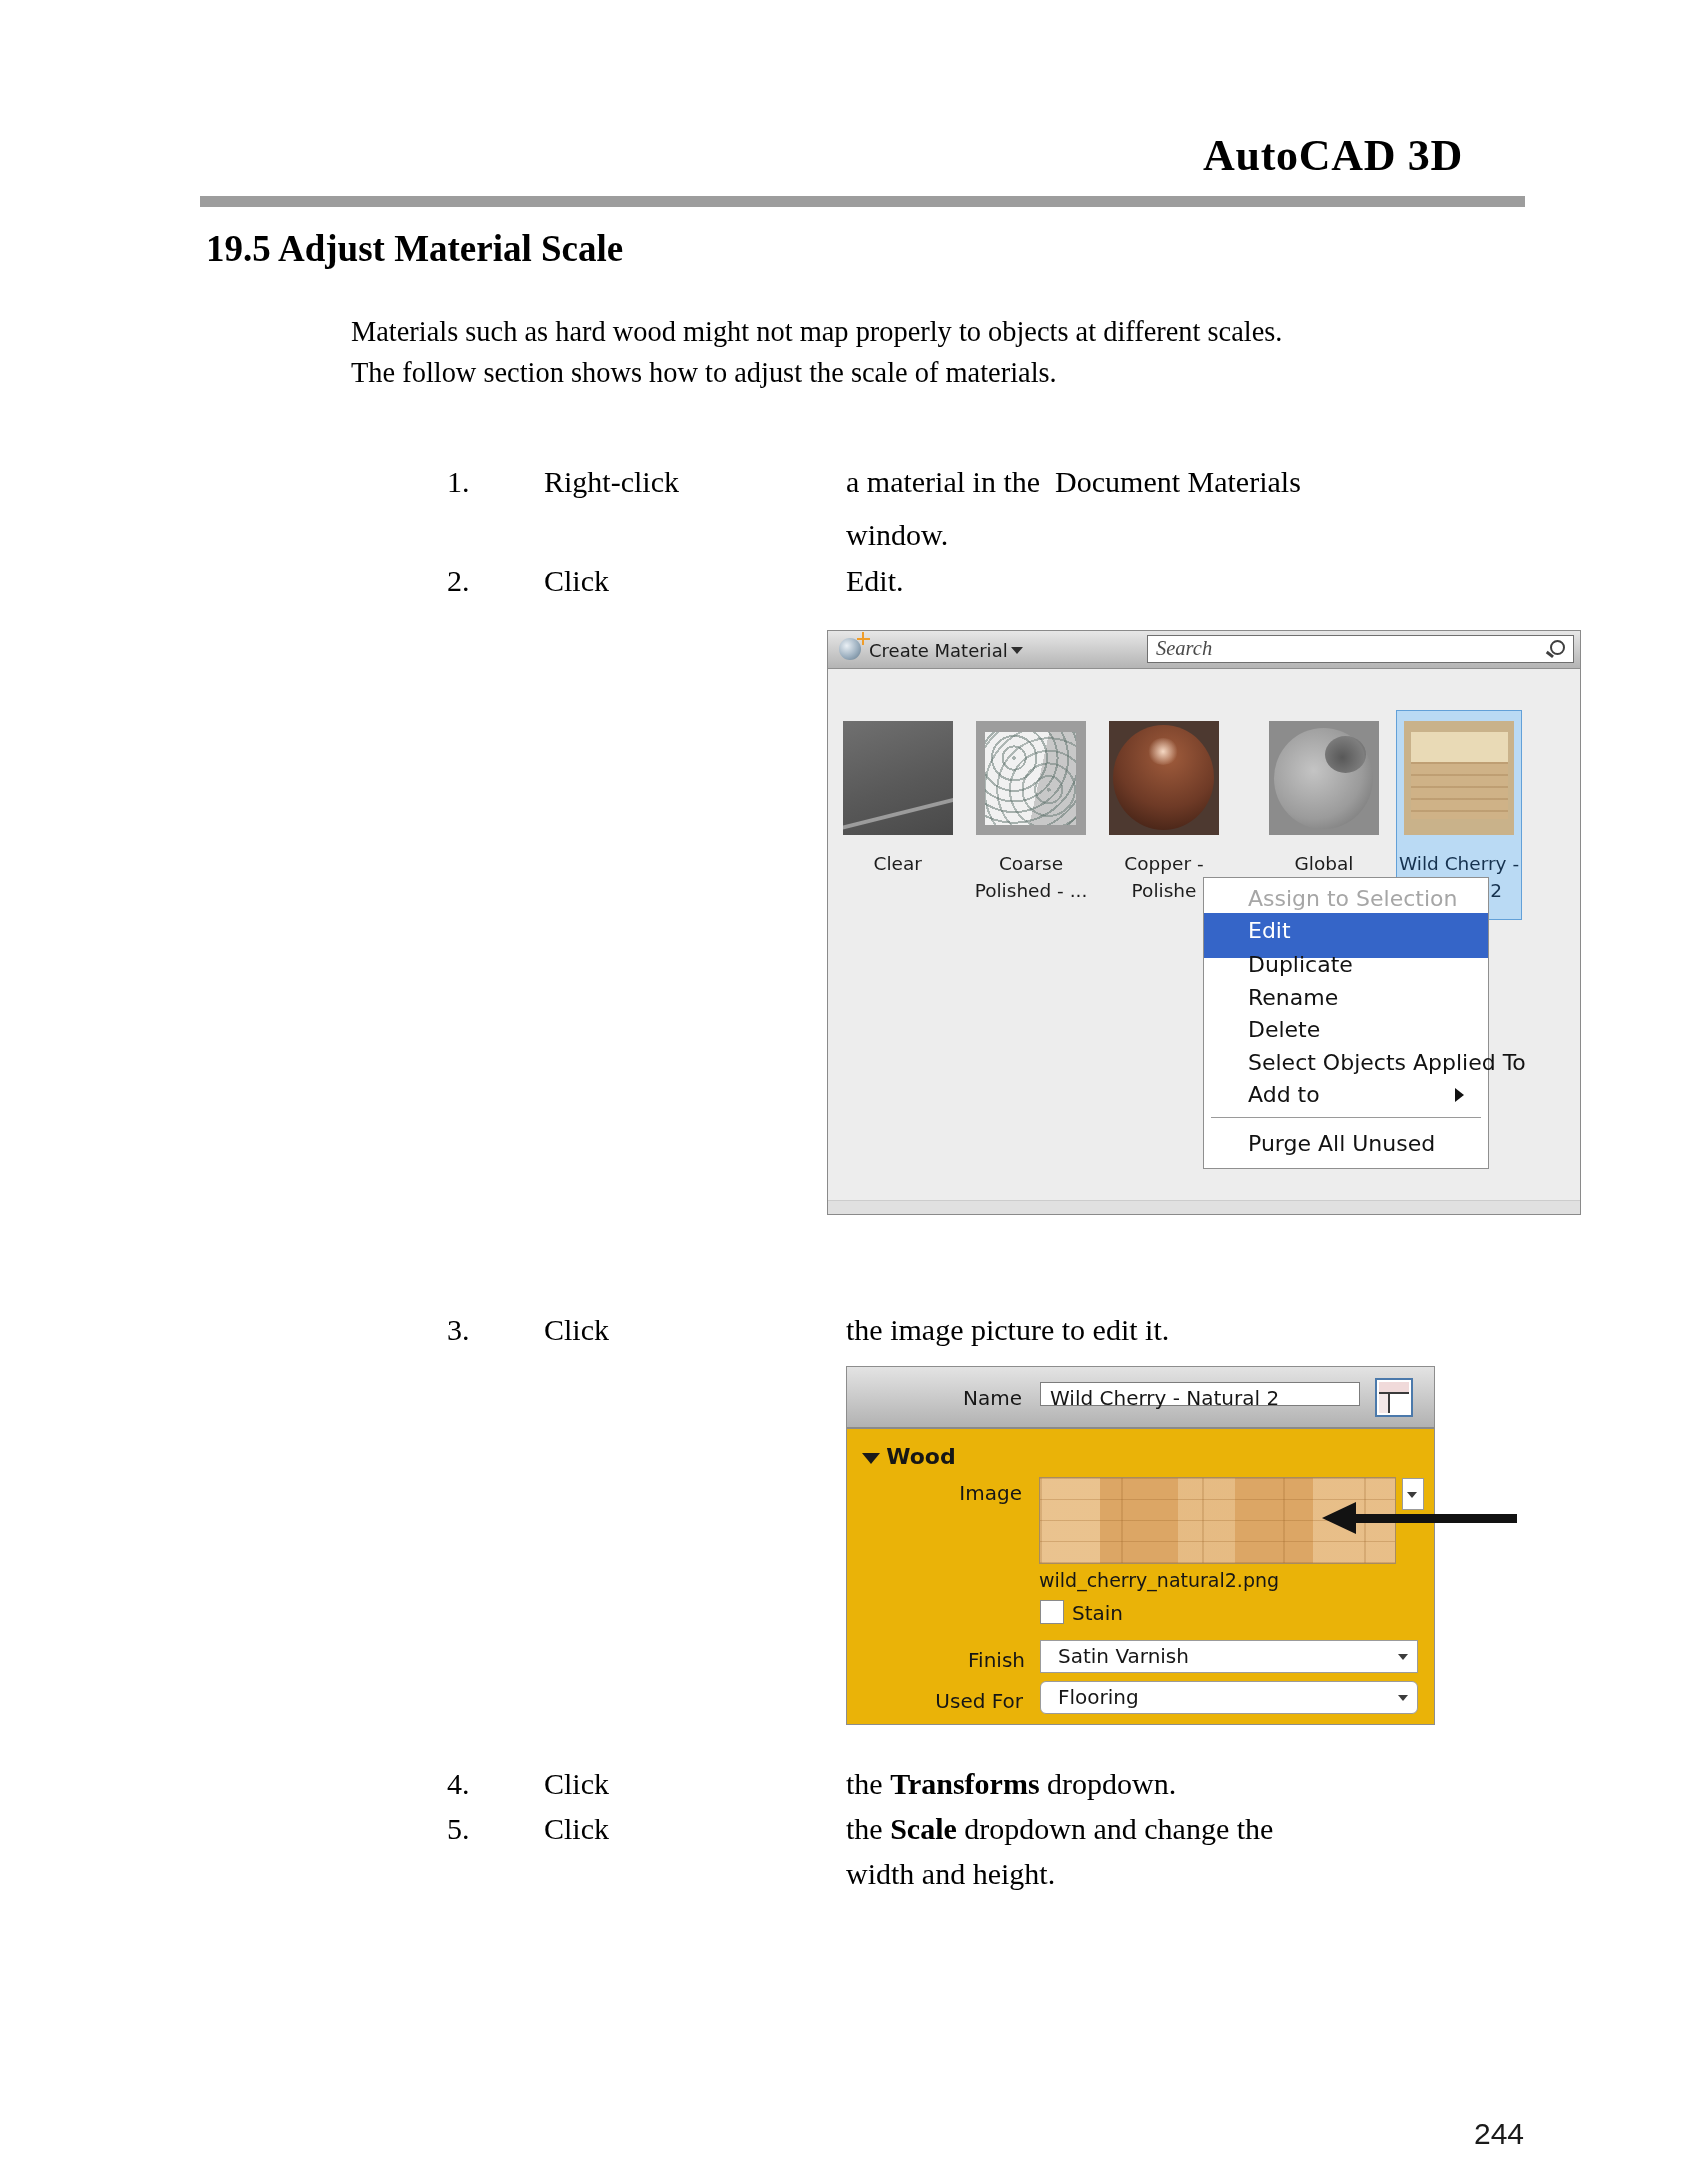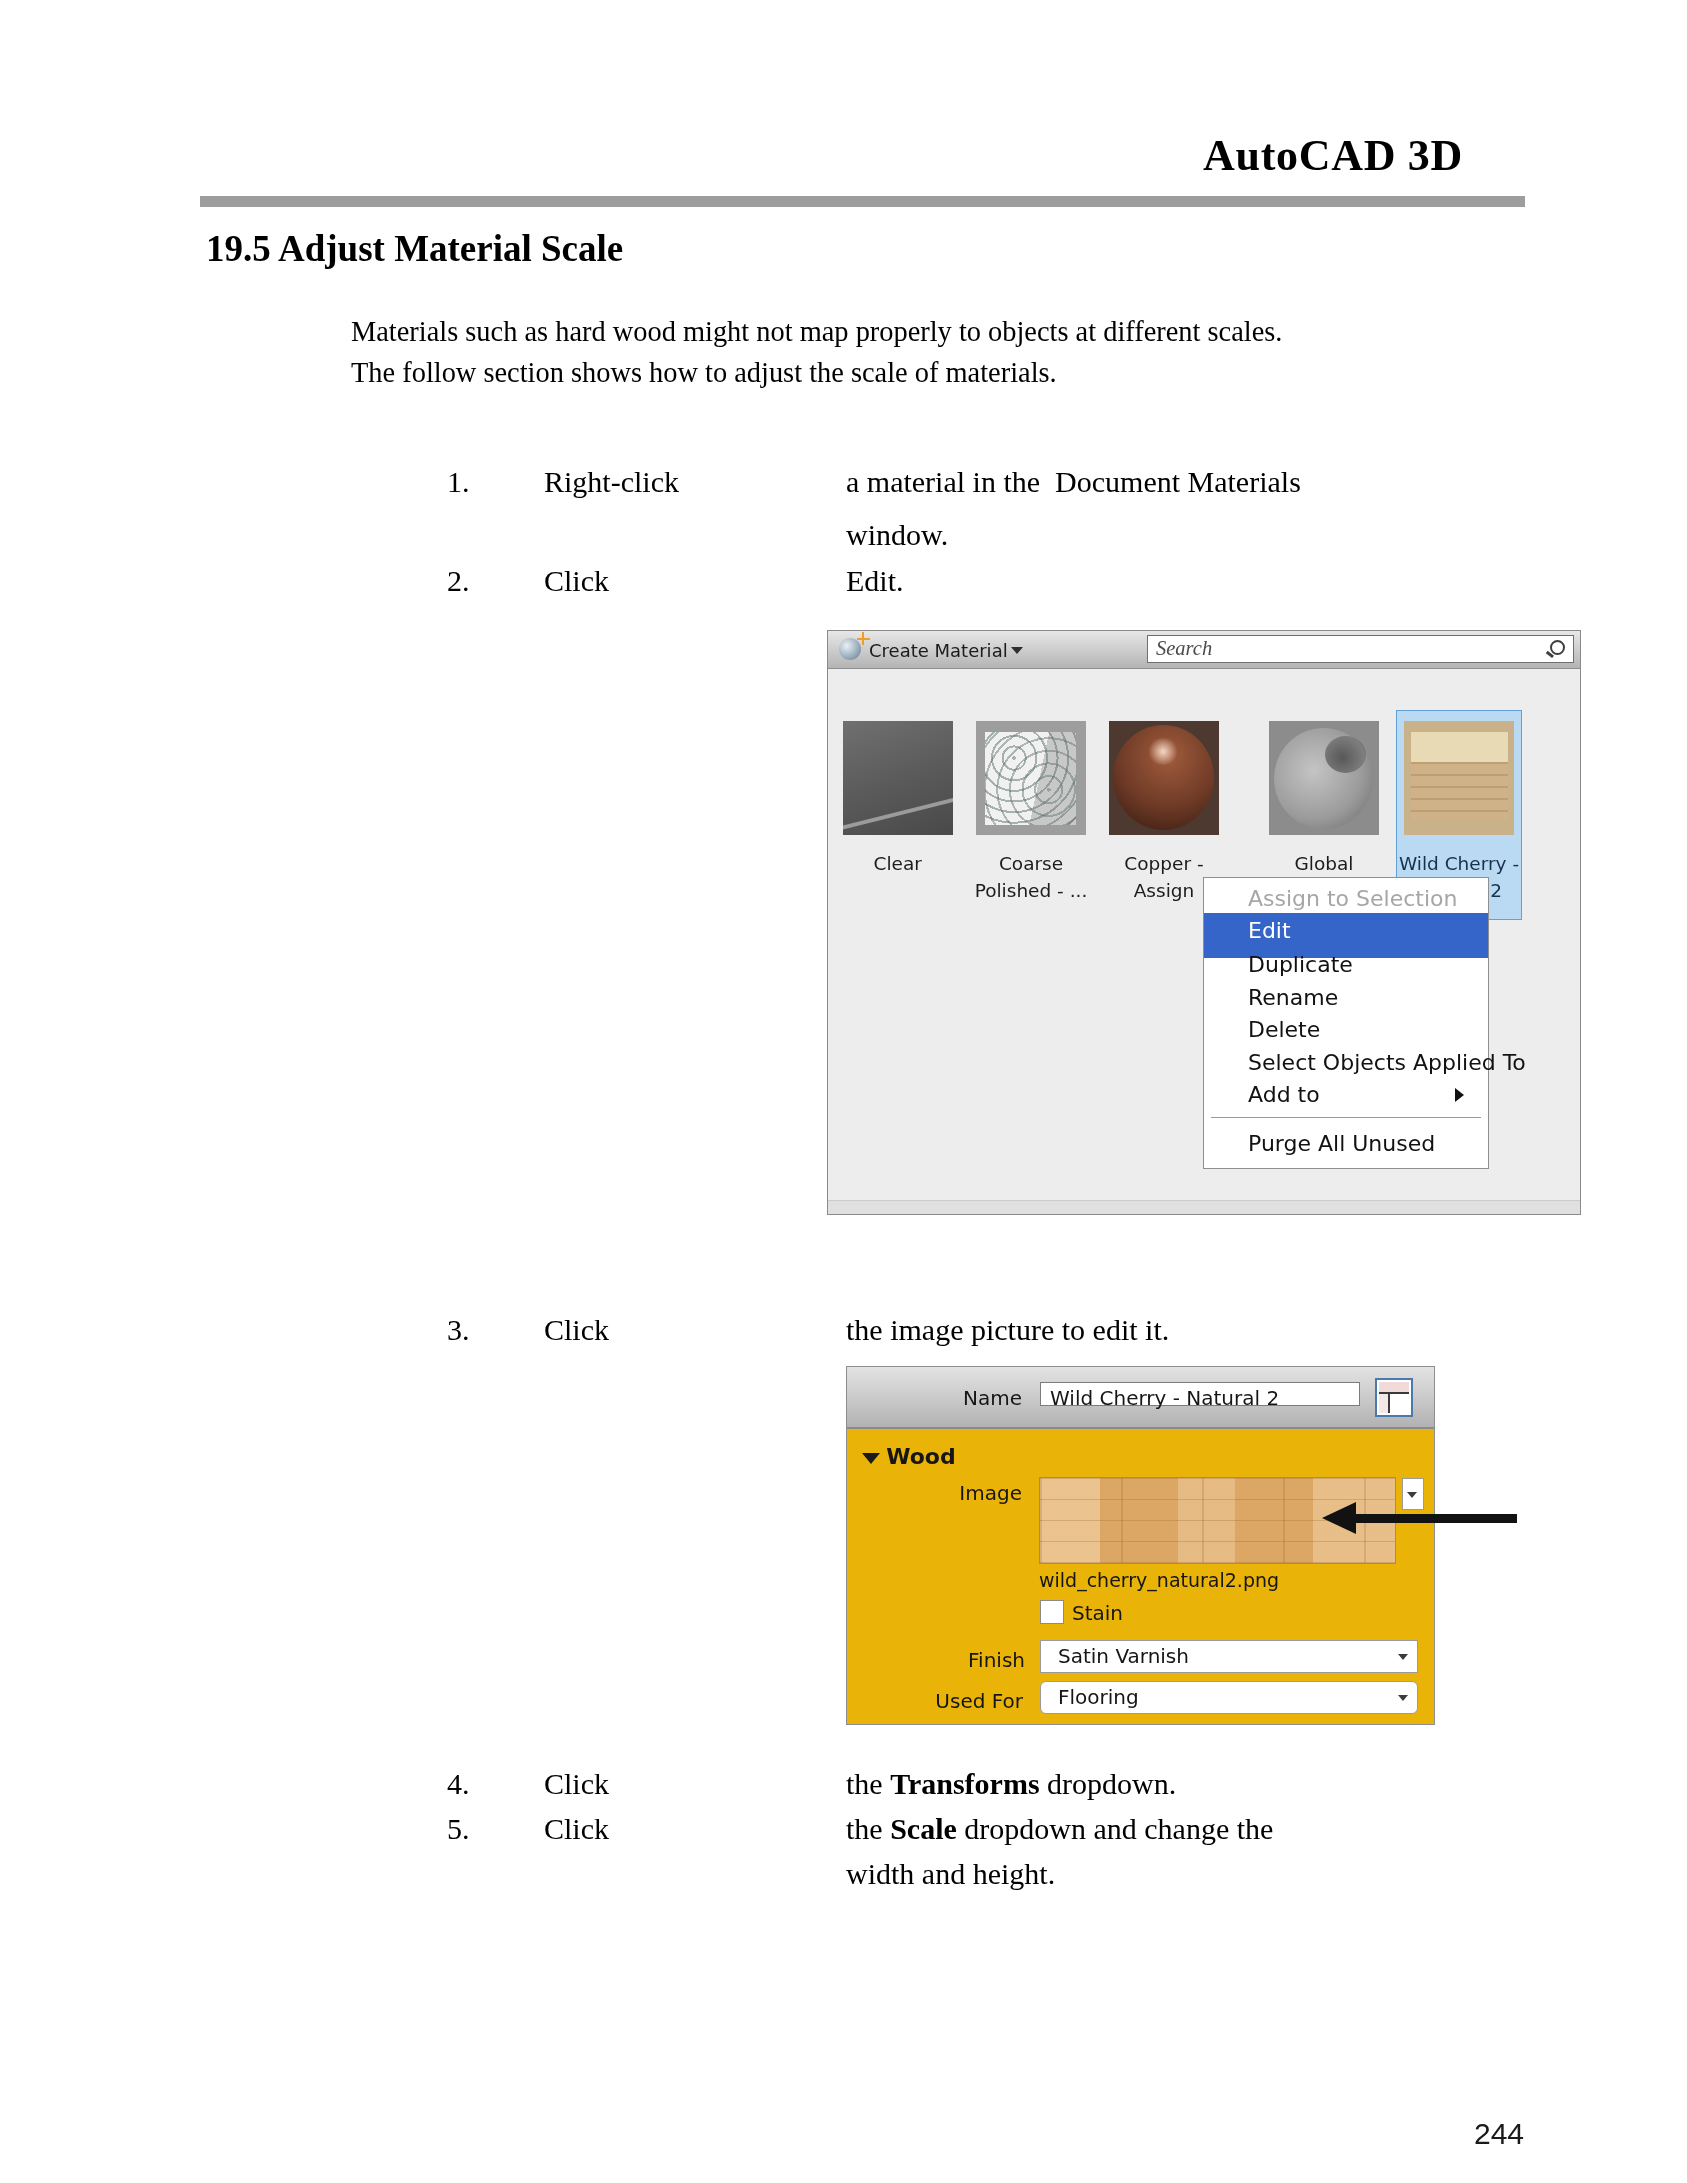--- a/index.html
+++ b/index.html
@@ -216,21 +216,21 @@
     <div class="tlabel lb1">
       <div>Clear</div>
         <div></div>
     </div>
     <div class="tlabel lb2">
       <div>Coarse</div>
         <div>Polished - ...</div>
     </div>
     <div class="tlabel lb3">
       <div>Copper -</div>
-        <div>Assign</div>
+        <div>Polishe</div>
     </div>
     <div class="tlabel lb4">
       <div>Global</div>
         <div></div>
     </div>
     <div class="tlabel lb5">
       <div>Wild Cherry -</div>
         <div>Natural 2</div>
     </div>
 

